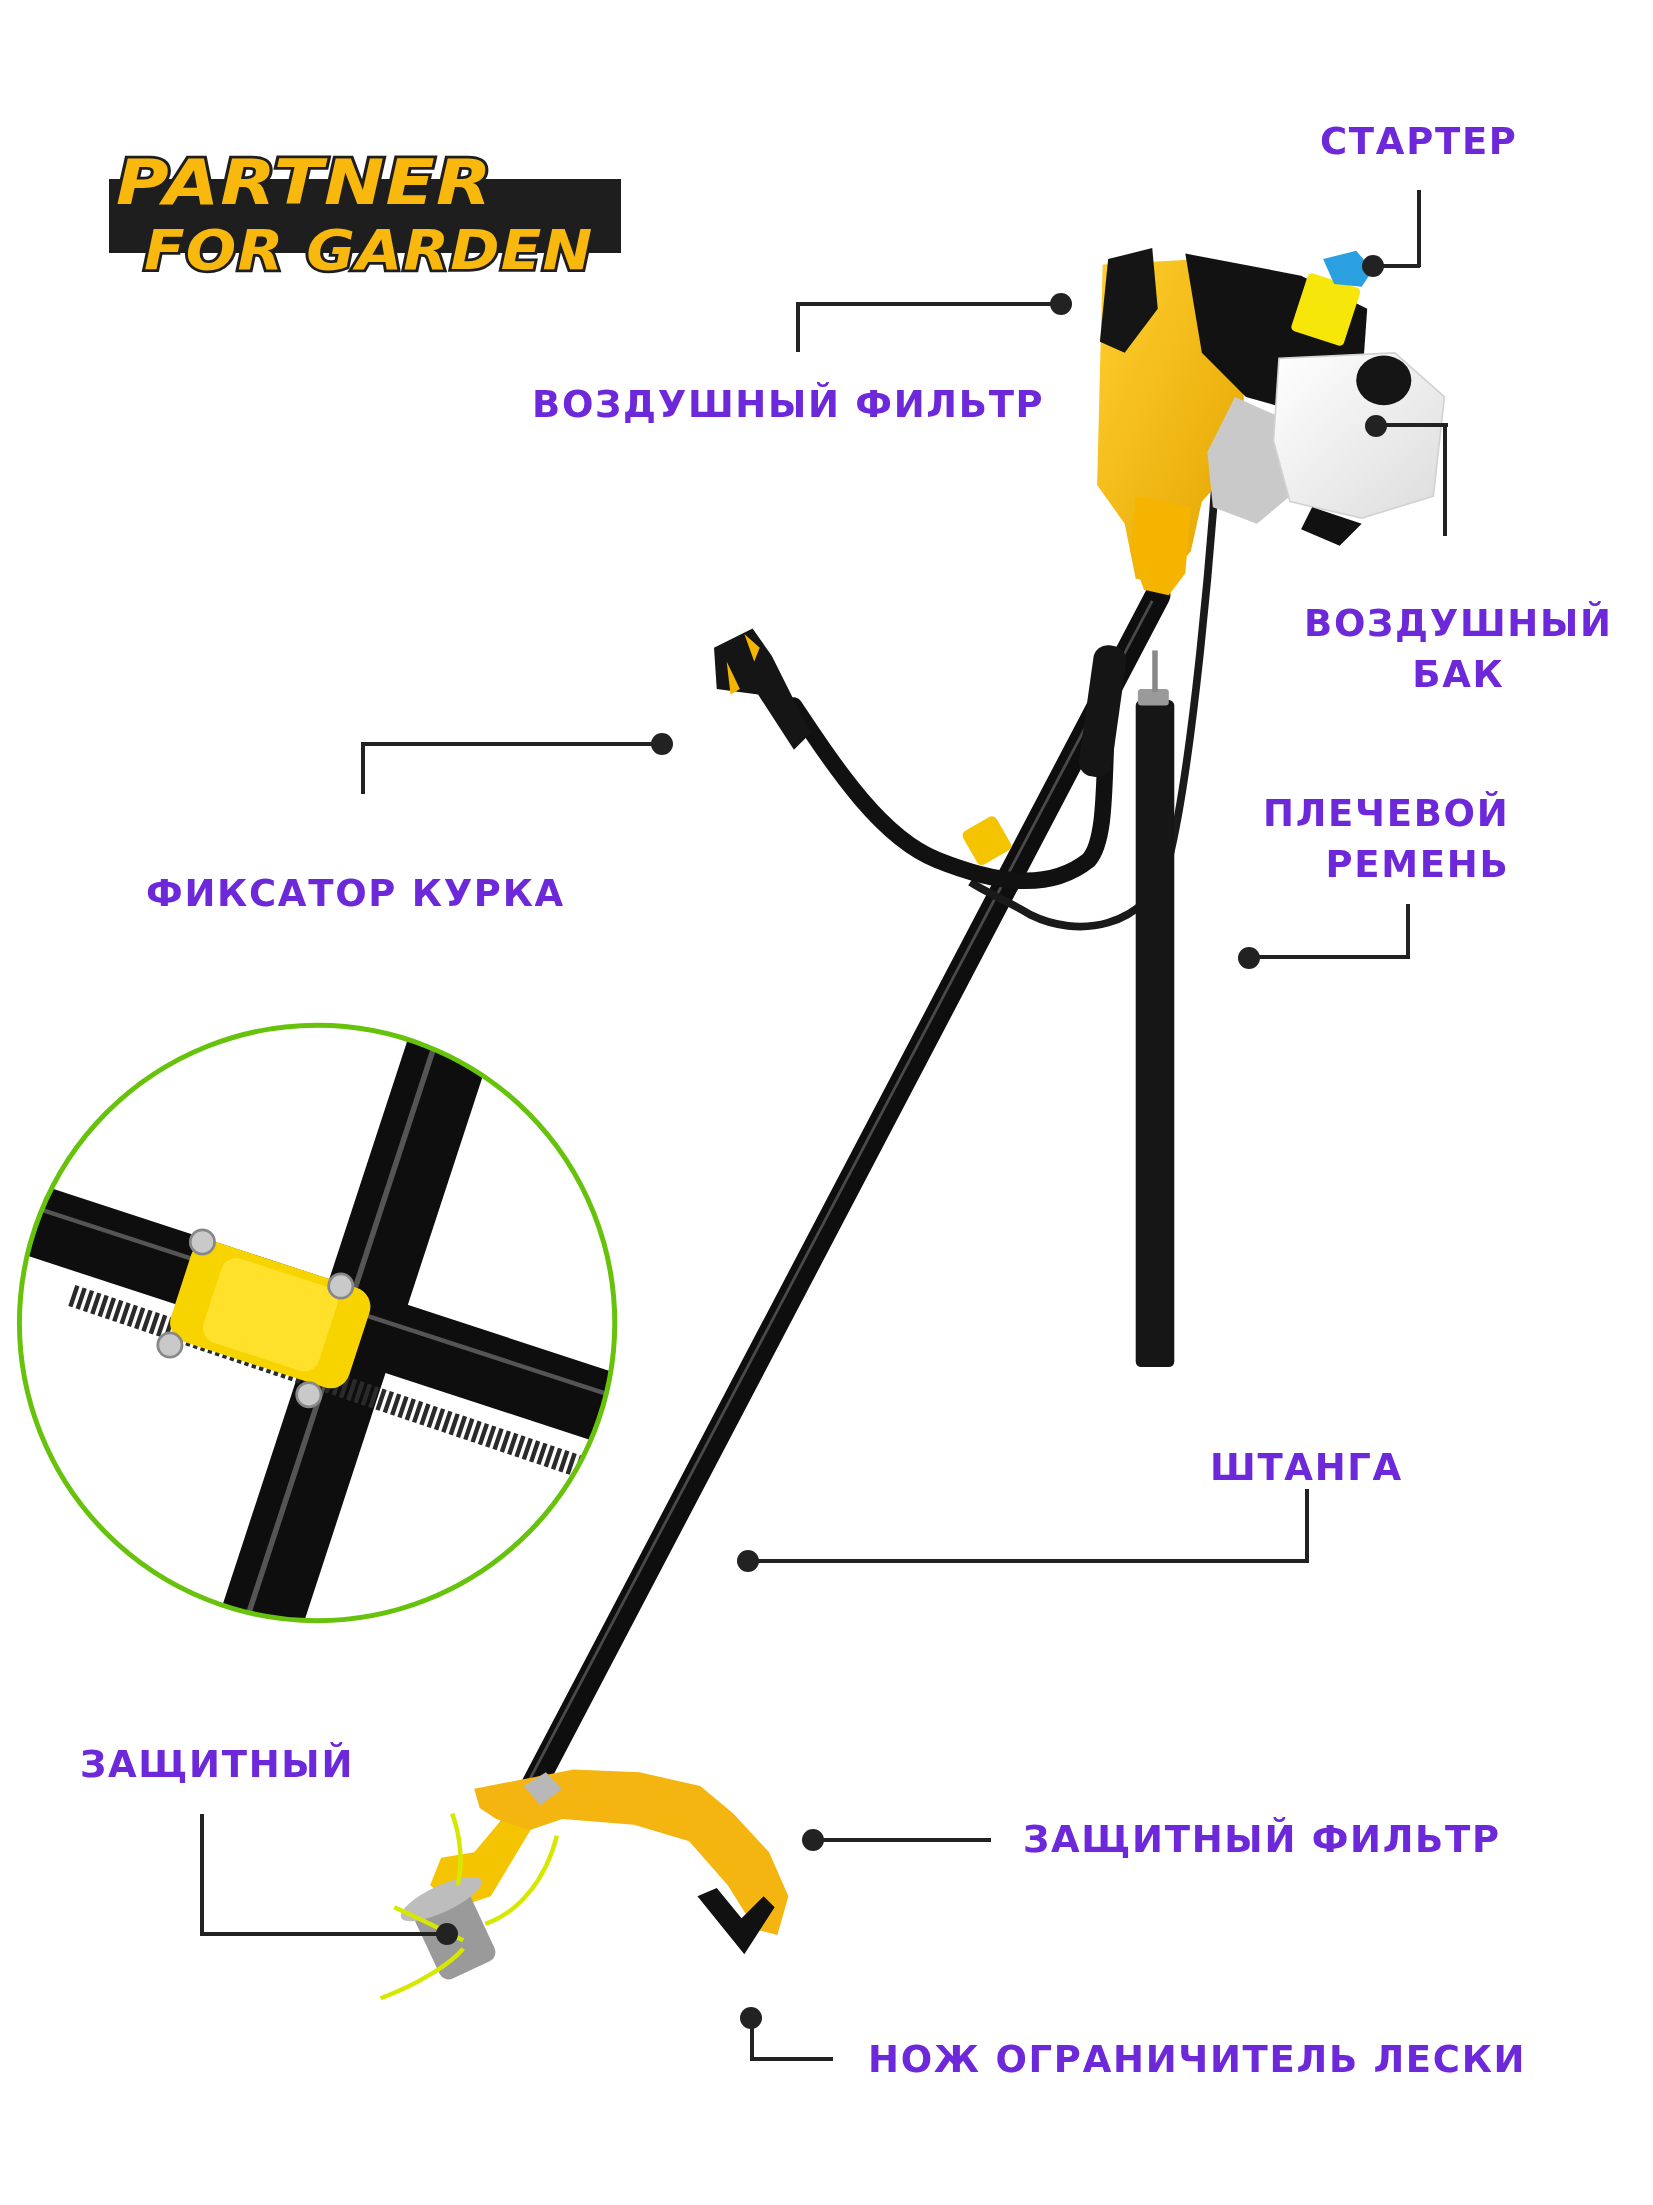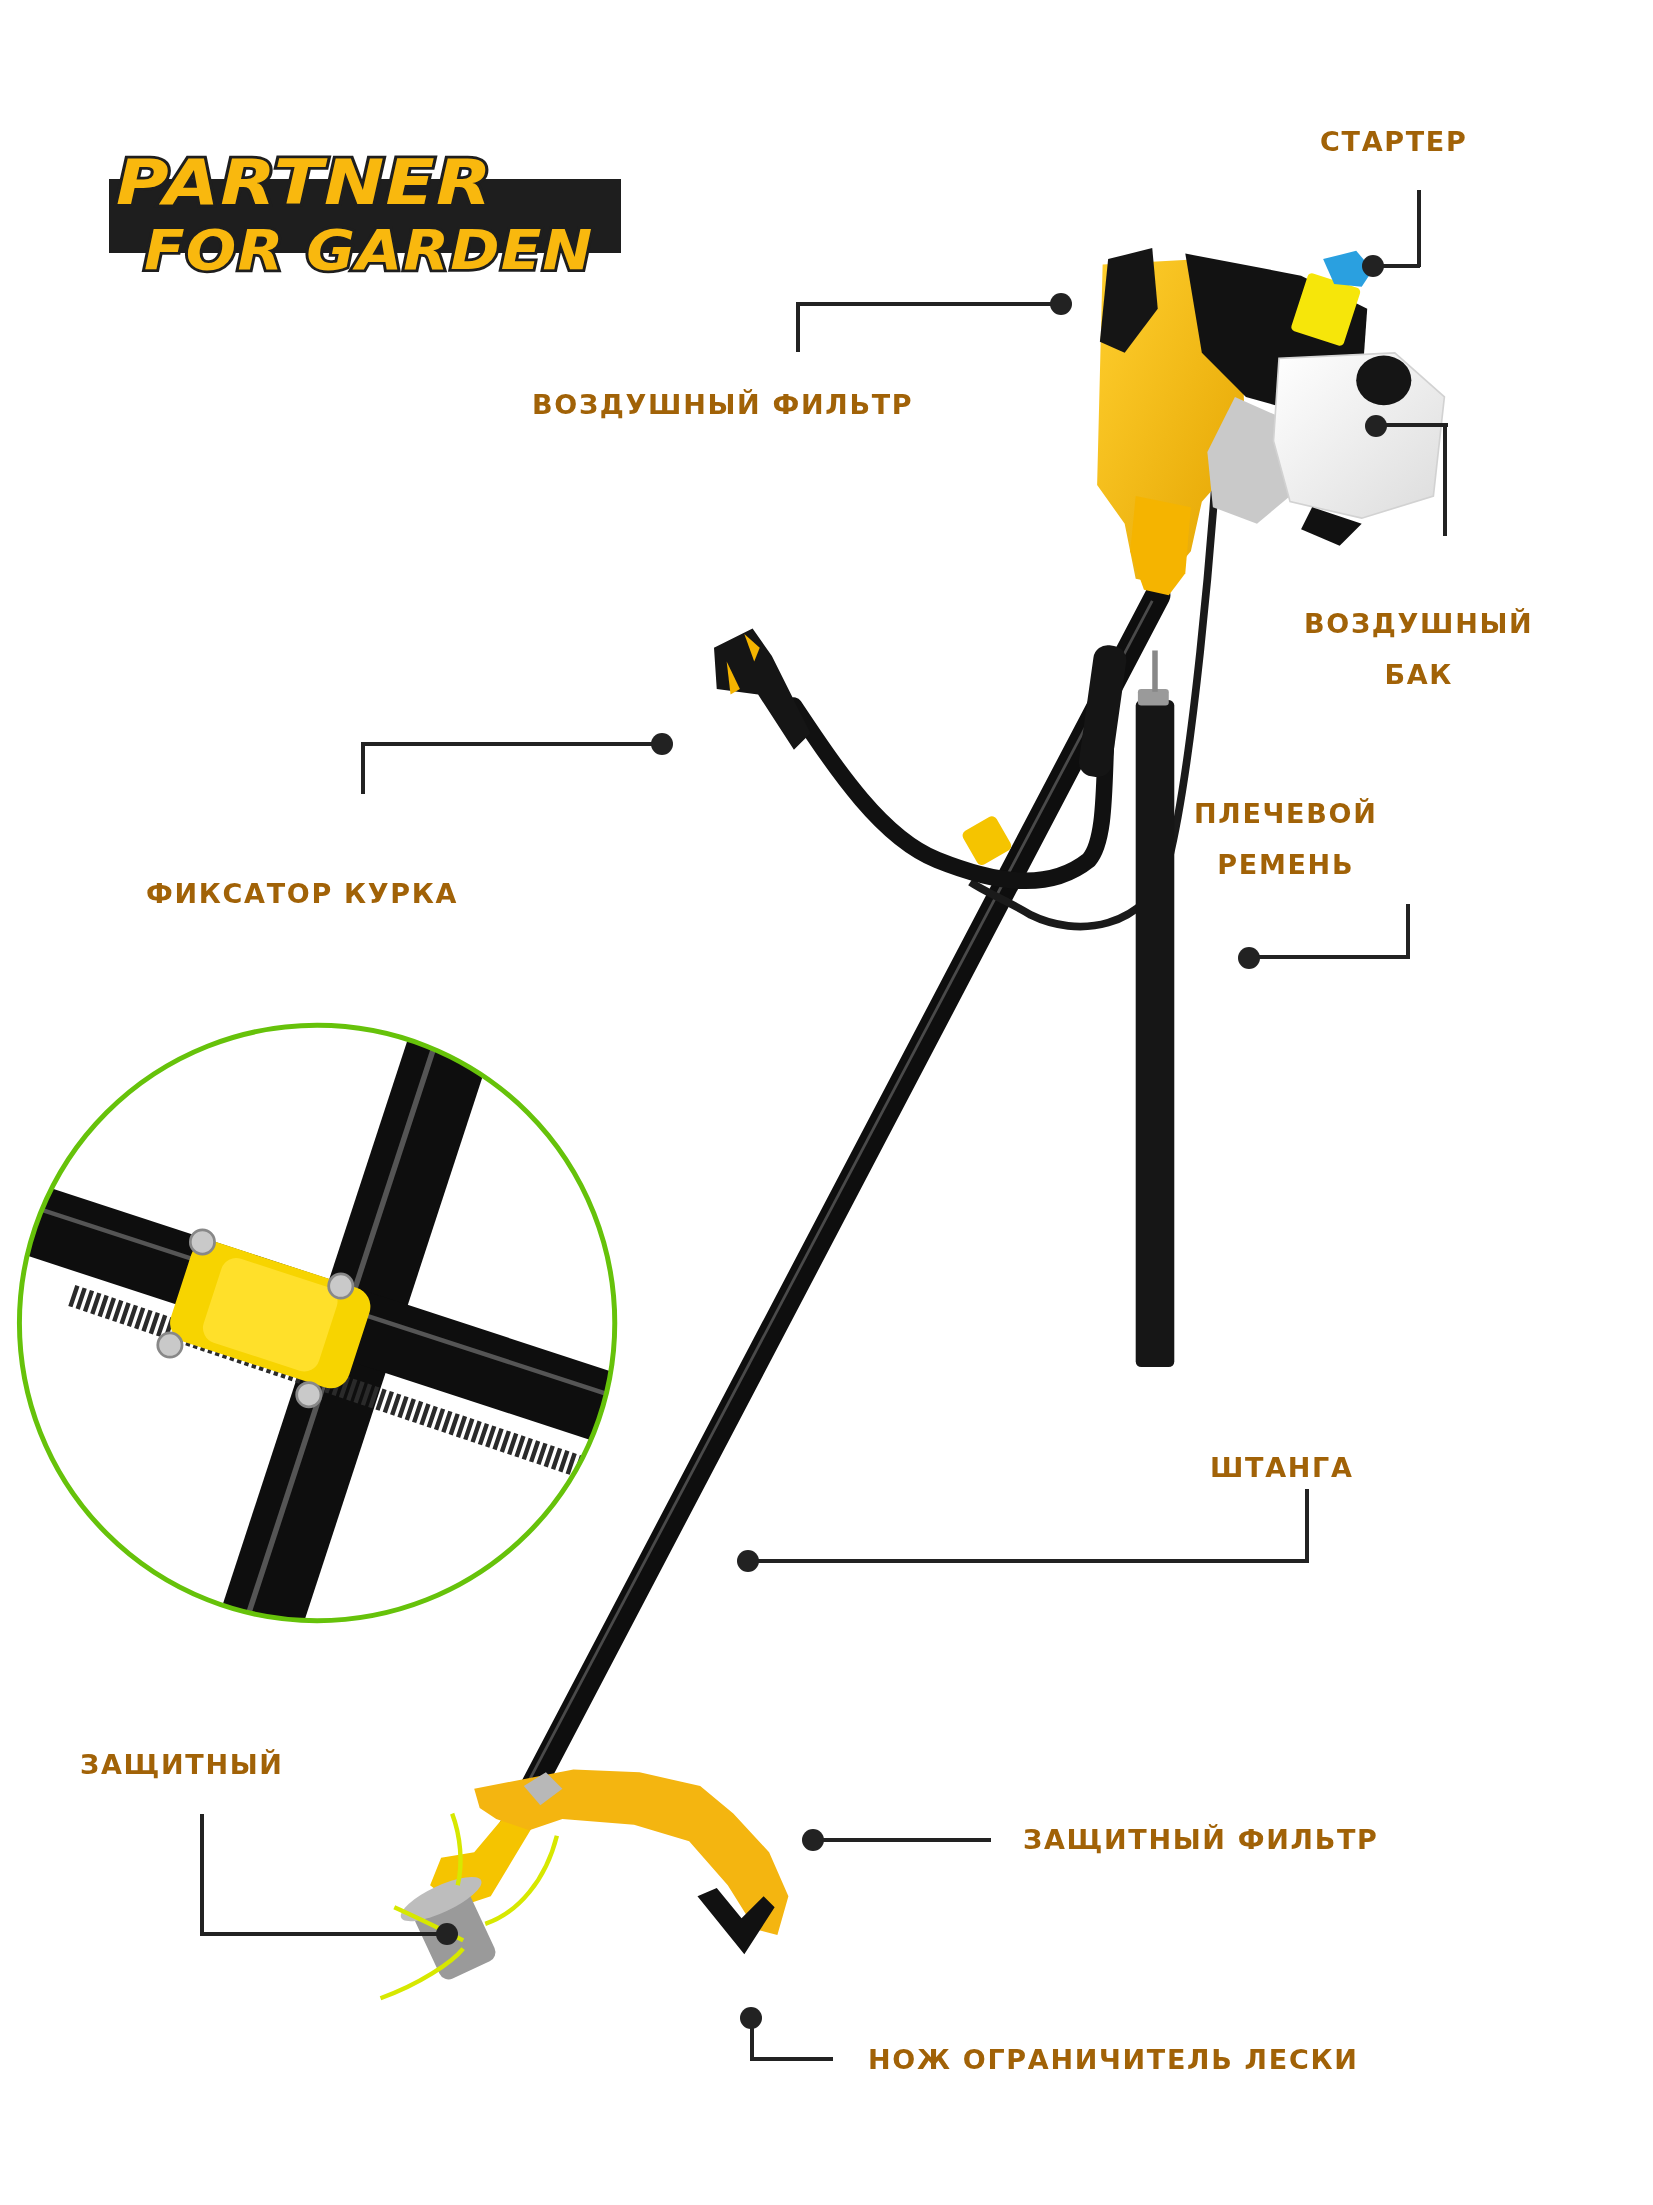--- a/index.html
+++ b/index.html
@@ -1,17 +1,17 @@
 <!DOCTYPE html>
 <html style="font-size:8.8px"><head>
 <meta charset="utf-8">
 <style>
   html,body{margin:0;padding:0;background:#ffffff;}
   body{width:1654px;height:2205px;position:relative;overflow:hidden;font-family:"Liberation Sans","DejaVu Sans",sans-serif;}
-  .label{position:absolute;color:#a16207;font-weight:700;font-size:27px;letter-spacing:1.7px;line-height:51px;text-align:center;white-space:nowrap;font-family:"DejaVu Sans","Liberation Sans",sans-serif;}
+  .label{position:absolute;color:#6d28d9;font-weight:700;font-size:37px;letter-spacing:1.7px;line-height:51px;text-align:center;white-space:nowrap;font-family:"DejaVu Sans","Liberation Sans",sans-serif;}
   .line{position:absolute;background:#222222;}
   .dot{position:absolute;width:22px;height:22px;border-radius:50%;background:#222222;}
   
   .logo{position:absolute;left:105px;top:110px;width:524px;height:143px;margin-top:36px;}
   .logo .band{position:absolute;left:4.4px;top:33px;width:512px;height:74px;background:#1e1e1e;}
   .logo .row{position:absolute;font-family:"DejaVu Sans","Liberation Sans",sans-serif;font-weight:900;font-style:italic;color:#f9b80e;
     -webkit-text-stroke:5.5px #1e1e1e;paint-order:stroke fill;letter-spacing:1.1px;line-height:1;}
   .logo .r1{left:11px;top:5.5px;font-size:62px;transform:scaleX(1.16);transform-origin:left top;}
   .logo .r2{left:39px;top:77px;font-size:55px;transform:scaleX(1.08);transform-origin:left top;}
   svg{position:absolute;left:0;top:0;}
@@ -169,21 +169,21 @@
 
 <div class="label" style="left:1304px;top:598px;">
   <div>ВОЗДУШНЫЙ</div>
   <div>БАК</div>
 </div>
 
 <div class="label" style="left:146px;top:824px;margin-top:44px;">
   <div>ФИКСАТОР КУРКА</div>
 </div>
 
-<div class="label" style="left:1194px;top:788px;">
+<div class="label" style="left:1263px;top:788px;text-align:right;">
   <div>ПЛЕЧЕВОЙ</div>
   <div>РЕМЕНЬ</div>
 </div>
 
 <div class="label" style="left:1210px;top:1442px;">ШТАНГА</div>
 <div class="label" style="left:80px;top:1739px;">ЗАЩИТНЫЙ</div>
 <div class="label" style="left:1023px;top:1814px;">ЗАЩИТНЫЙ ФИЛЬТР</div>
 <div class="label" style="left:868px;top:2034px;">НОЖ ОГРАНИЧИТЕЛЬ ЛЕСКИ</div>
 
 

